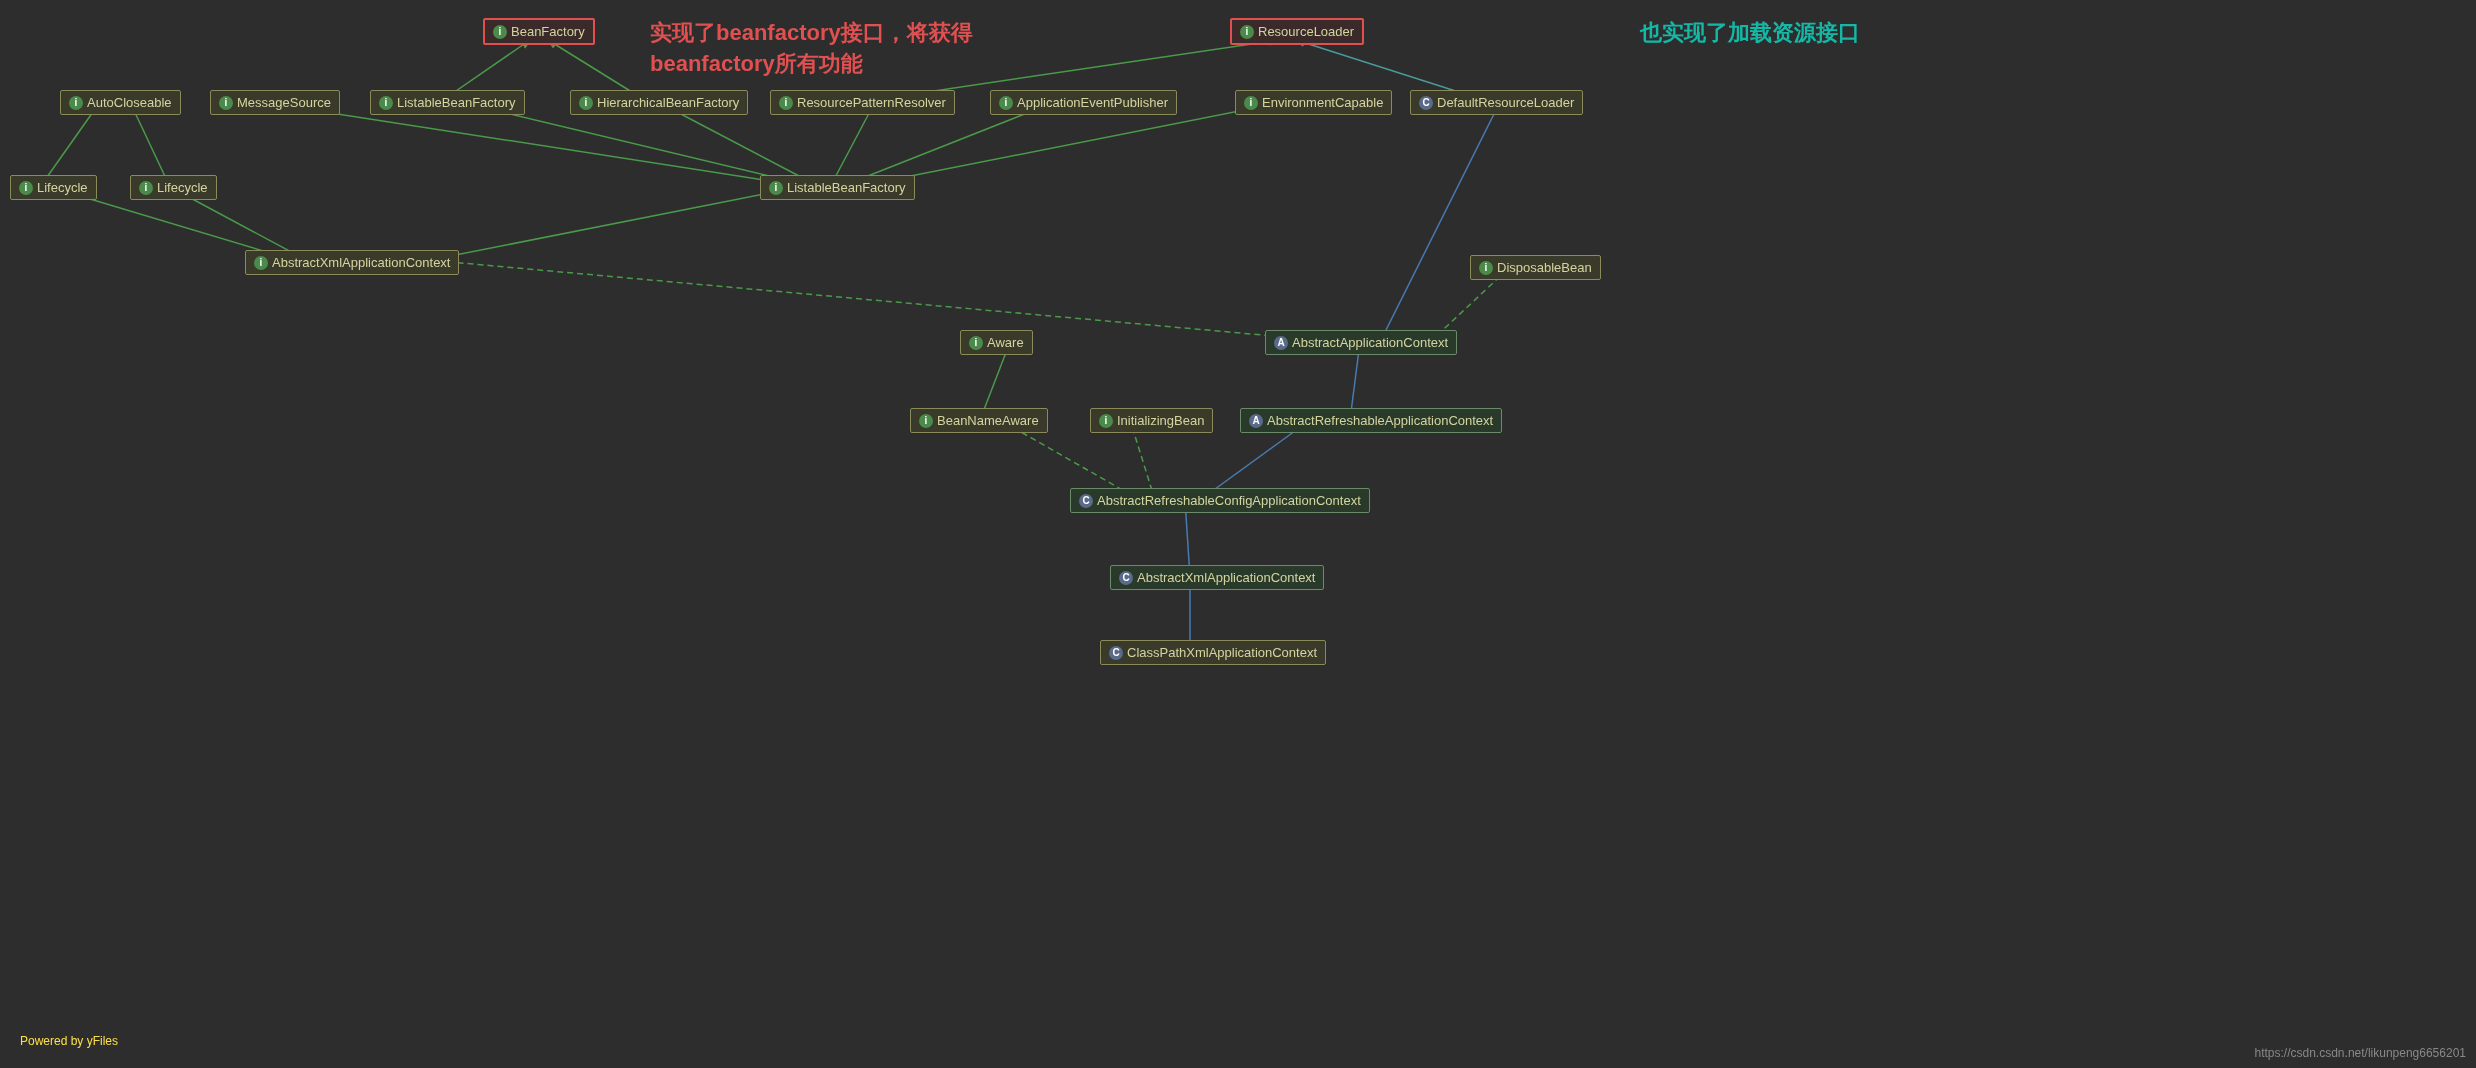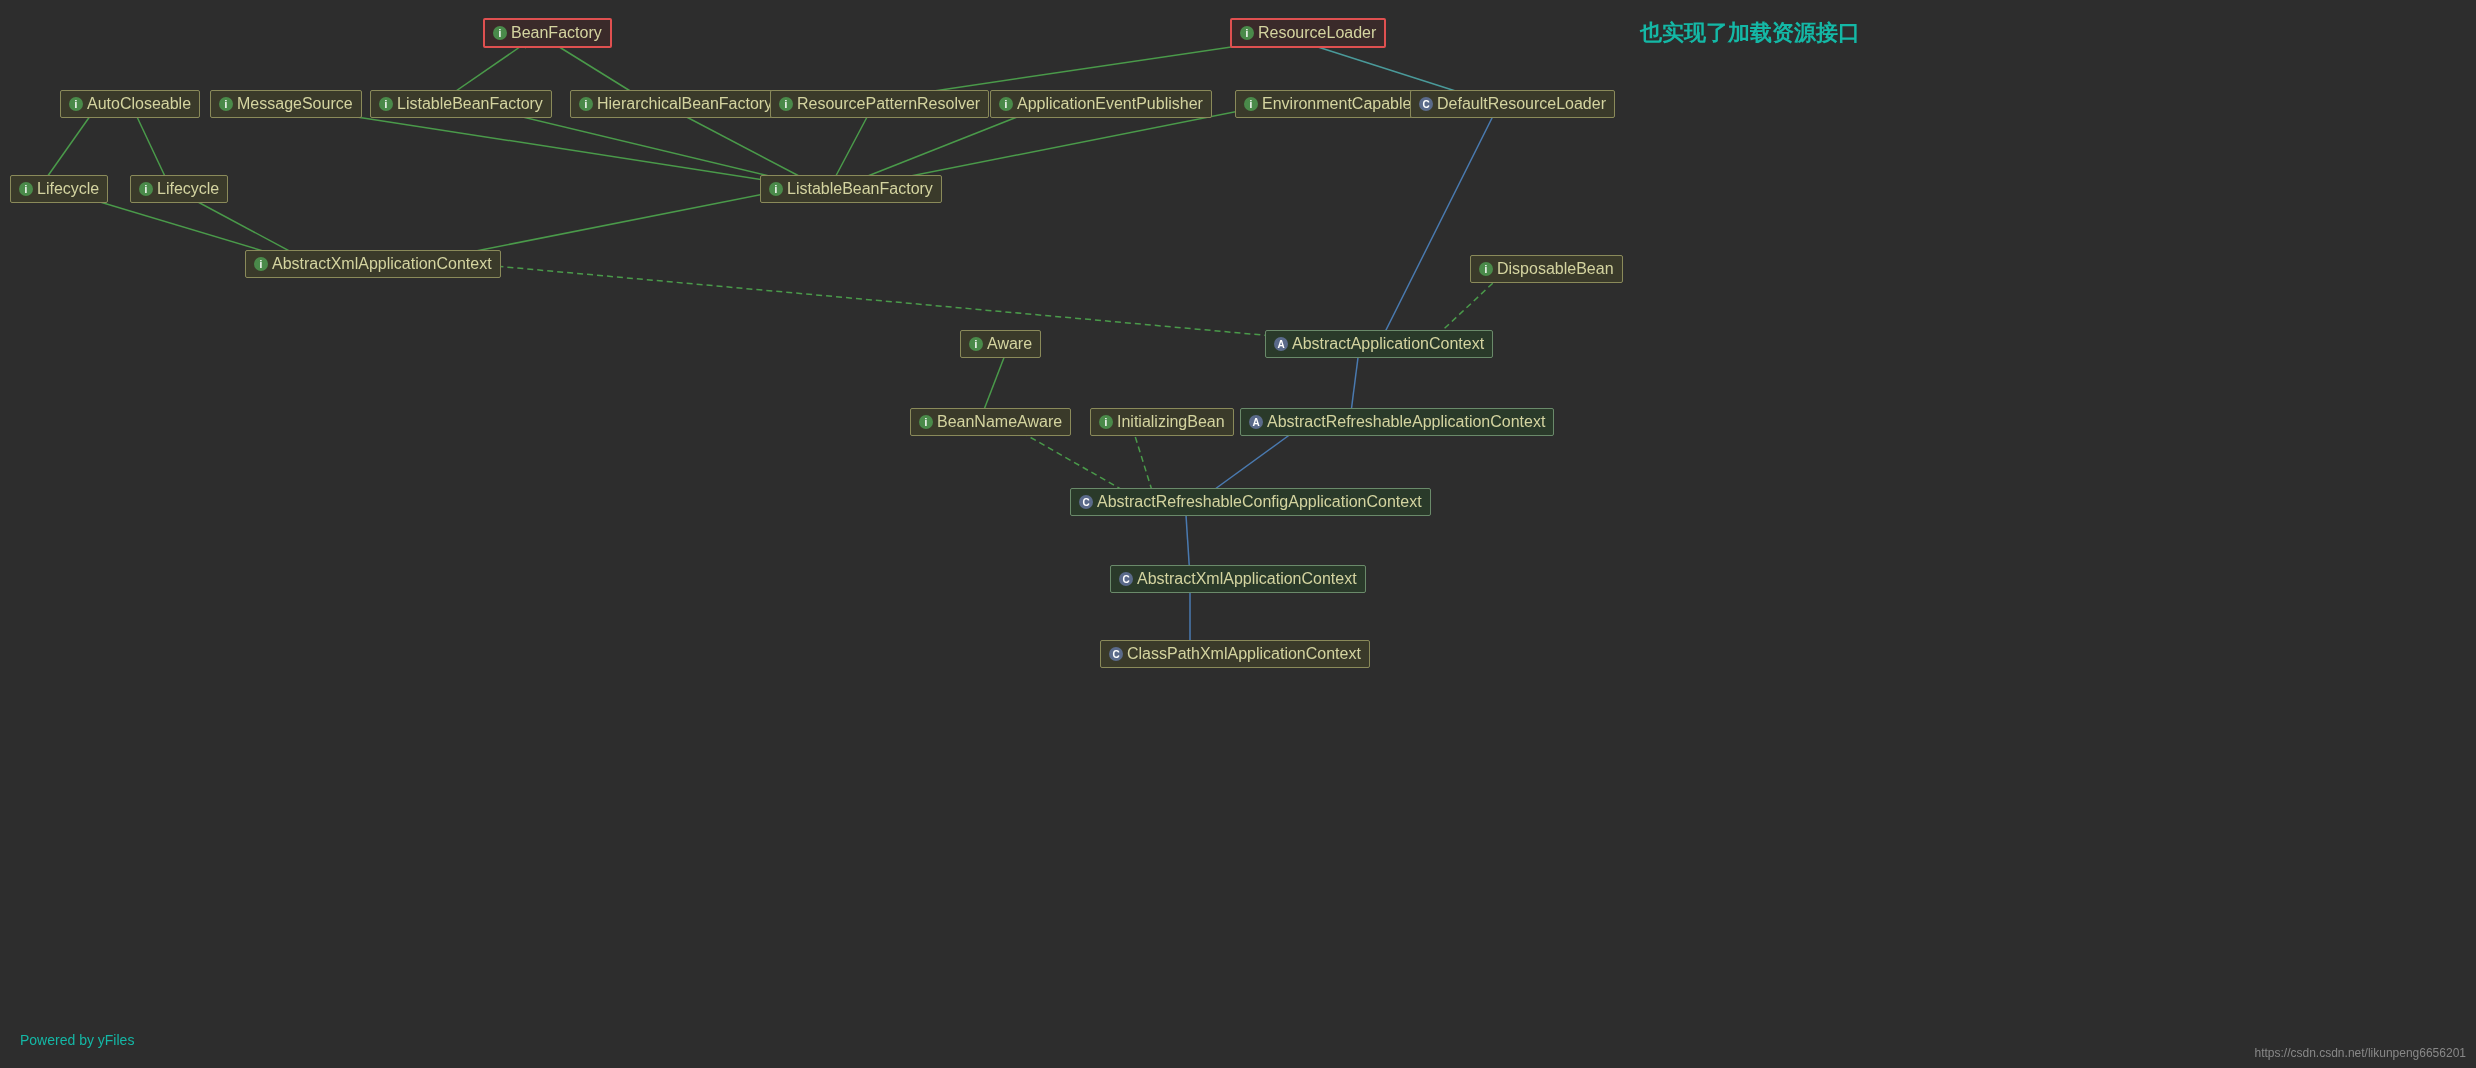--- a/index.html
+++ b/index.html
@@ -54,42 +54,42 @@
     }
     .icon-class {
       background-color: #5a6a8a;
       color: #fff;
     }
     .icon-abstract {
       background-color: #5a6a8a;
       color: #fff;
     }
     .label {
-      font-size: 16px;
+      font-size: 13px;
     }
     .annotation-text {
       position: absolute;
       color: #e05050;
       font-size: 22px;
       font-weight: bold;
       line-height: 1.4;
     }
     .annotation-text2 {
       position: absolute;
       color: #14b8a6;
       font-size: 22px;
       font-weight: bold;
       line-height: 1.4;
     }
     .watermark {
       position: absolute;
       bottom: 20px;
       left: 20px;
-      color: #14b8a6;
-      font-size: 14px;
+      color: #fde047;
+      font-size: 12px;
     }
     .url-text {
       position: absolute;
       bottom: 8px;
       right: 10px;
       color: #888;
       font-size: 12px;
     }
     svg.arrows {
       position: absolute;
@@ -273,20 +273,23 @@
   <div class="node abstract-class" style="left:1110px; top:565px;">
     <span class="icon icon-abstract">C</span>
     <span class="label">AbstractXmlApplicationContext</span>
   </div>
 
   <div class="node" style="left:1100px; top:640px;">
     <span class="icon icon-class">C</span>
     <span class="label">ClassPathXmlApplicationContext</span>
   </div>
 
+  <div class="annotation-text" style="left:650px; top:18px;">
+    <span>实现了beanfactory接口，将获得<br>beanfactory所有功能</span>
+  </div>
 
   <div class="annotation-text2" style="left:1640px; top:18px;">
     <span>也实现了加载资源接口</span>
   </div>
 
   <div class="watermark">Powered by yFiles</div>
 
   <div class="url-text">https://csdn.csdn.net/likunpeng6656201</div>
 </div>
 

